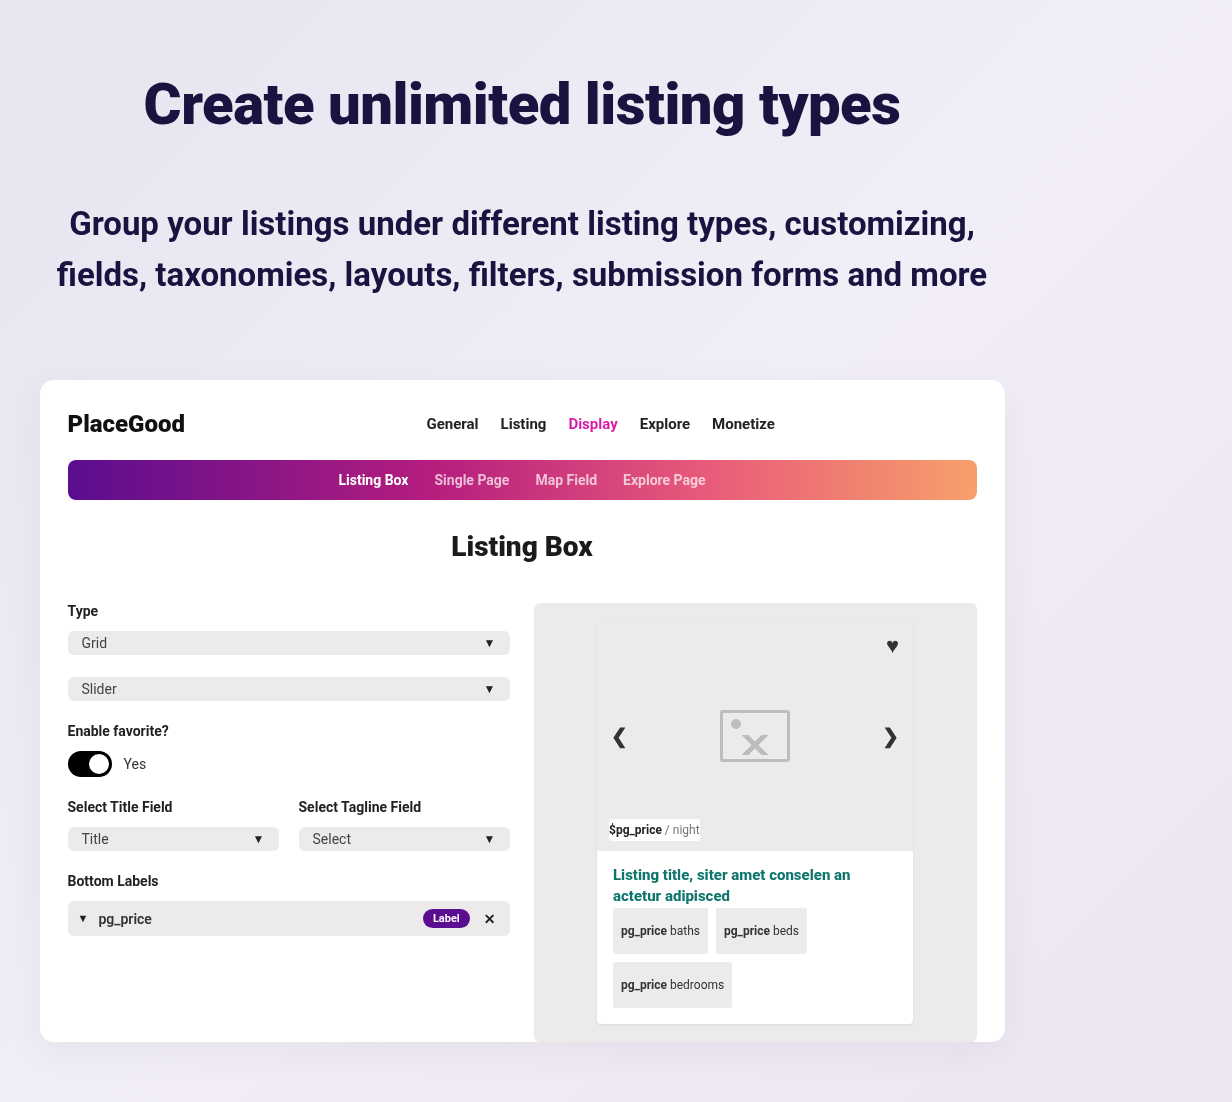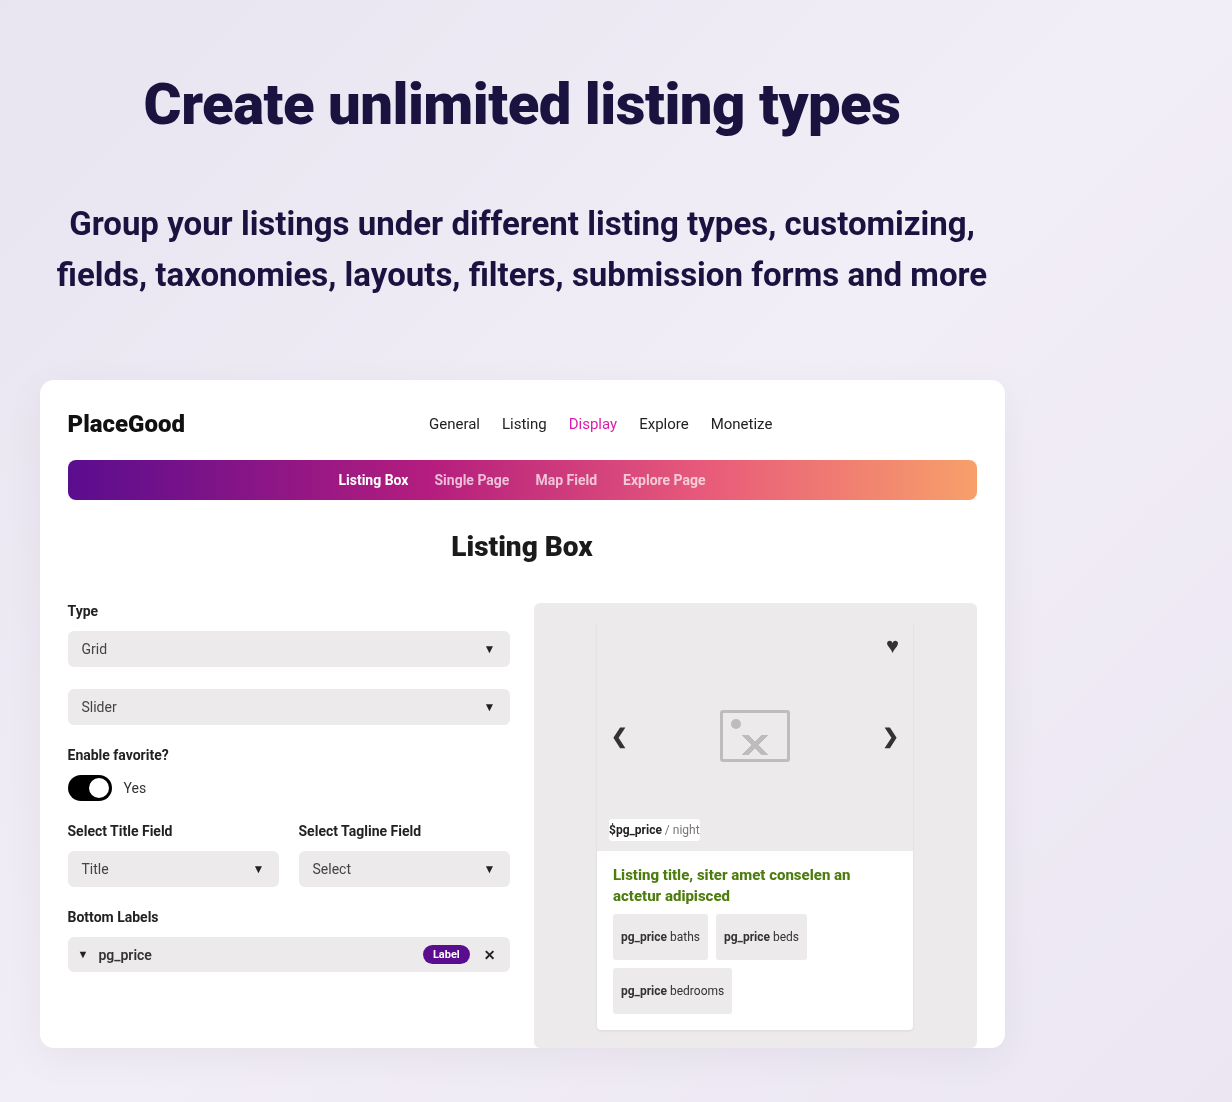--- a/index.html
+++ b/index.html
@@ -53,21 +53,21 @@
     margin-right: 40px;
   }
   .top-nav {
     display: flex;
     gap: 22px;
     margin-left: auto;
     margin-right: auto;
   }
   .top-nav-item {
     font-size: 15px;
-    font-weight: 400;
+    font-weight: 700;
     color: #222;
     cursor: pointer;
   }
   .top-nav-item.active { color: #d81ea8; }
   .subtabs {
     background: linear-gradient(90deg, #5a0d8f 0%, #b51d7e 40%, #e85a7a 70%, #f7a06a 100%);
     border-radius: 8px;
     display: flex;
     justify-content: center;
     gap: 26px;
@@ -96,21 +96,21 @@
   .col-right { flex: 1; }
   .field-label {
     font-size: 14px;
     font-weight: 700;
     color: #222;
     margin-bottom: 12px;
   }
   .select {
     background: #eceaea;
     border-radius: 6px;
-    padding: 10px 14px;
+    padding: 4px 14px;
     font-size: 14px;
     color: #444;
     display: flex;
     align-items: center;
     justify-content: space-between;
     cursor: pointer;
     margin-bottom: 22px;
   }
   .select .chev { font-size: 12px; color: #222; }
   .row-two { display: flex; gap: 20px; }
@@ -192,21 +192,21 @@
                 linear-gradient(45deg, transparent 45%, #bdbdbd 45% 55%, transparent 55%);
   }
   .price-tag {
     position: absolute; bottom: 10px; left: 12px;
     background: #fff; border-radius: 3px; padding: 4px 0; font-size: 12px;
   }
   .price-tag .bold { font-weight: 700; color: #222; }
   .price-tag .light { color: #777; }
   .preview-body { padding: 14px 16px 16px 16px; }
   .preview-title {
-    font-size: 15px; font-weight: 800; color: #4d7c0f; line-height: 1.35; margin-bottom: 8px;
+    font-size: 15px; font-weight: 800; color: #0f766e; line-height: 1.35; margin-bottom: 2px;
   }
   .chips { display: flex; flex-wrap: wrap; gap: 8px; }
   .chip {
     background: #eceaea; border-radius: 3px; padding: 16px 8px; font-size: 12px; color: #333;
   }
   .chip .b { font-weight: 700; }
 </style>
 </head>
 <body>
 

